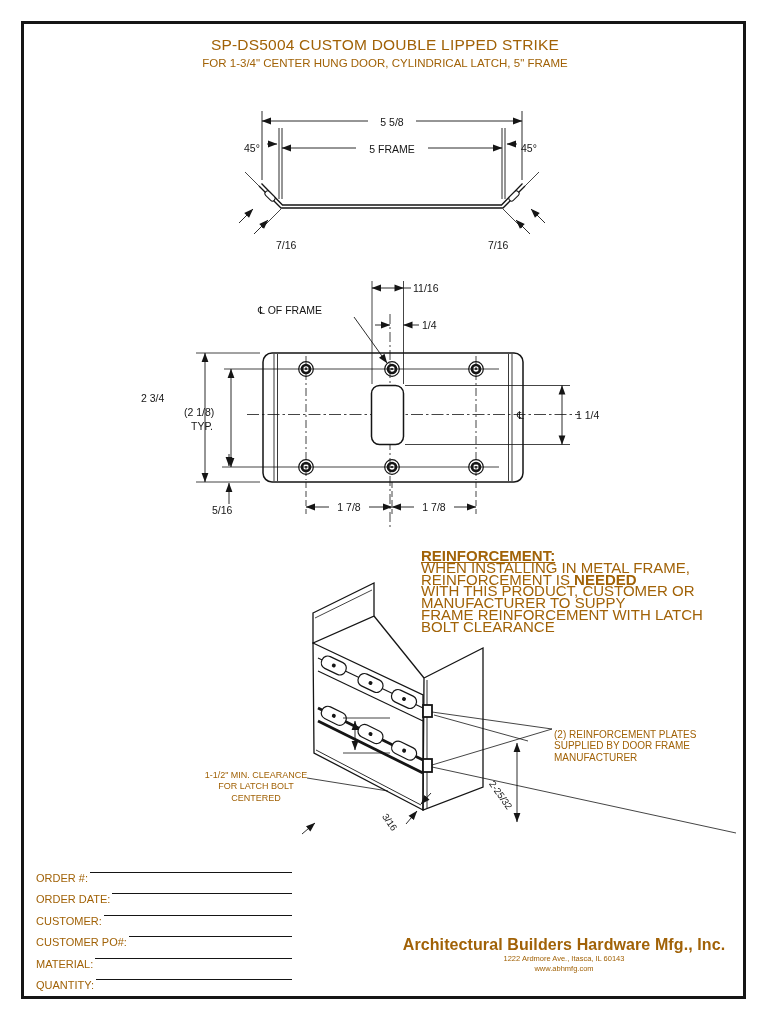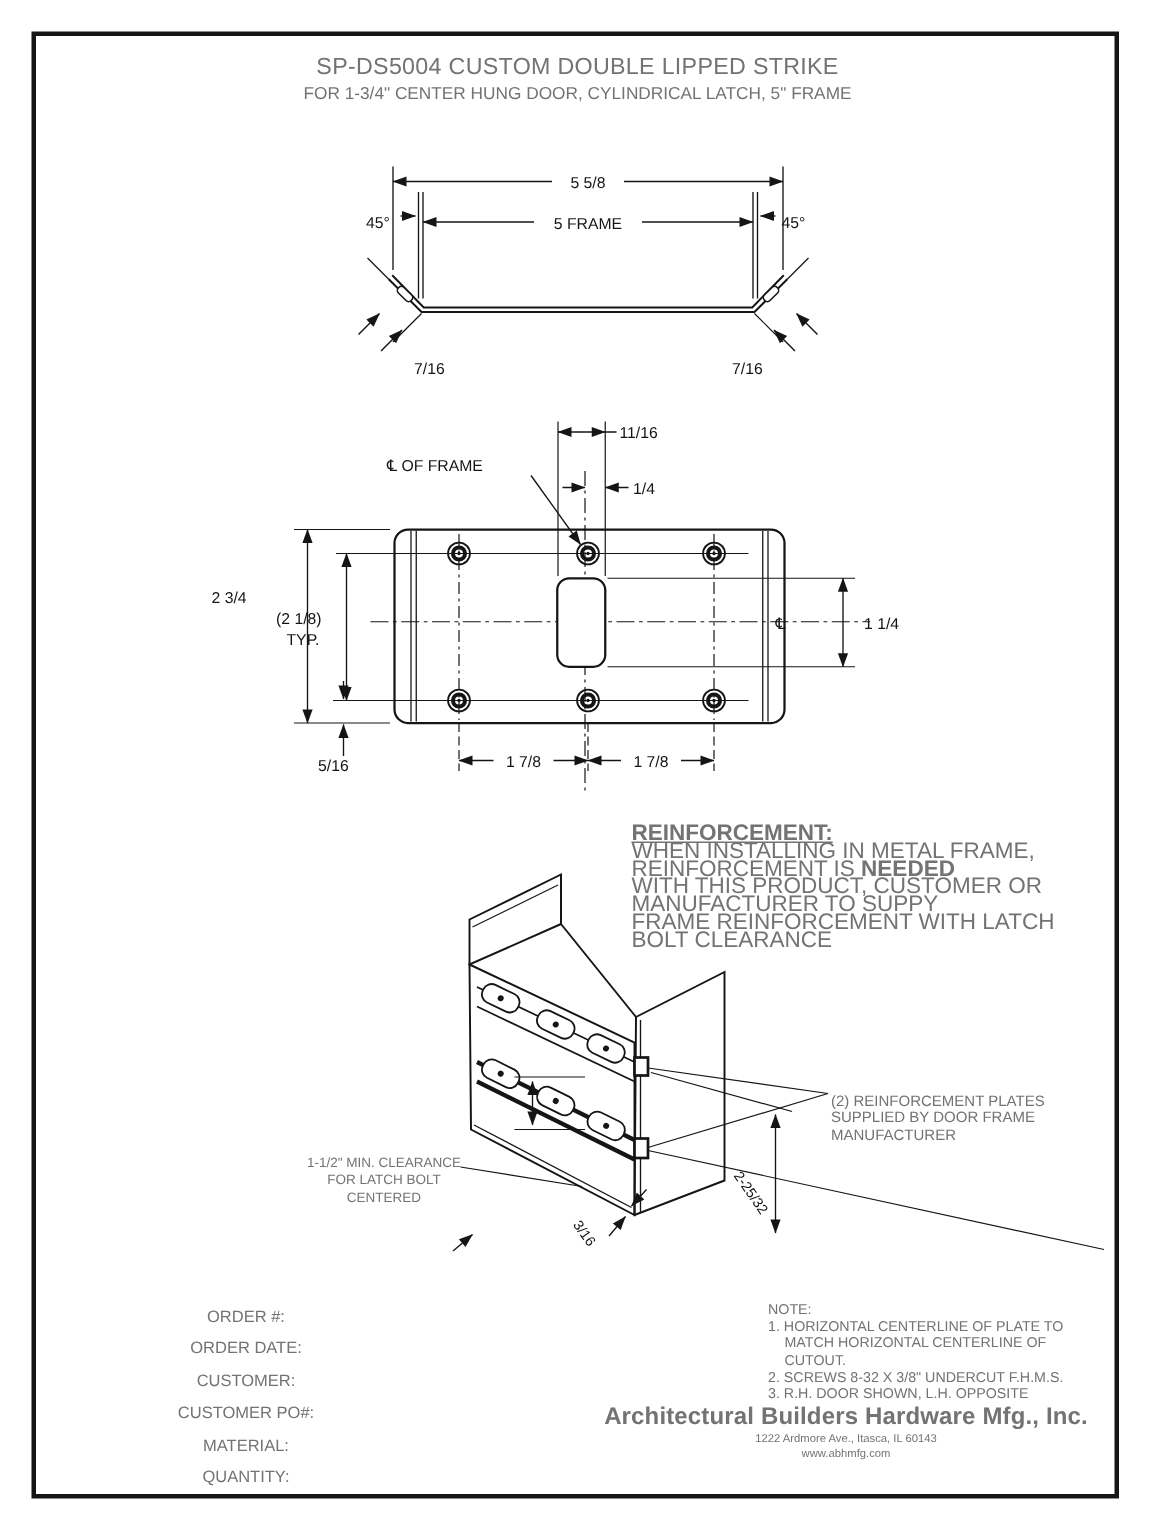--- a/index.html
+++ b/index.html
@@ -1,35 +1,35 @@
 <!DOCTYPE html>
 <html><head>
 <meta charset="utf-8">
 <style>
   html,body{margin:0;padding:0;background:#fff;}
   .page{position:relative;width:770px;height:1024px;background:#fff;overflow:hidden;
-        font-family:"Liberation Sans","DejaVu Sans",sans-serif;color:#737373;text-decoration:underline;}
+        font-family:"Liberation Sans","DejaVu Sans",sans-serif;color:#a16207;text-decoration:underline;}
   .frame{position:absolute;left:21px;top:21px;width:725px;height:978px;
          border:3px solid #151515;box-sizing:border-box;}
   .title-block{position:absolute;left:0;top:36px;width:770px;text-align:center;}
   .title-1{font-size:15.5px;letter-spacing:.2px;}
   .title-2{font-size:11.5px;margin-top:3px;}
   svg{position:absolute;}
   svg text{font-family:"Liberation Sans","DejaVu Sans",sans-serif;font-size:10.5px;fill:#151515;}
   #sec-svg{left:222px;top:108px;}
   #plate-svg{left:128px;top:268px;}
   #iso-svg{left:178px;top:575px;}
   .rf-note{position:absolute;left:421px;top:550px;width:308px;font-size:15px;line-height:11.8px;}
   .rf-head{font-weight:bold;text-decoration:underline;}
   .b{font-weight:bold;}
   .iso-label{position:absolute;font-size:10px;line-height:11.4px;}
   #clearance-label{left:199px;top:770px;width:114px;text-align:center;font-size:9px;}
   #plates-label{left:554px;top:729px;width:150px;text-align:left;}
   .order-form{position:absolute;left:36px;top:872px;width:256px;}
-  .of-row{display:flex;height:21.4px;align-items:center;font-size:11px;flex-direction:column;}
+  .of-row{display:flex;height:21.4px;align-items:flex-start;font-size:11px;}
   .of-label{white-space:nowrap;padding-bottom:1px;}
   .of-blank{flex:1;border-bottom:1.3px solid #151515;margin-bottom:2px;margin-left:2px;}
   .cutout-label{position:absolute;left:343px;top:881px;width:114px;text-align:center;
                 font-size:11.5px;font-weight:bold;line-height:16.5px;}
   .cutout-label div{text-decoration:underline;}
   .notes{position:absolute;left:512px;top:868px;width:225px;font-size:9.5px;line-height:11.2px;}
   .note-indent{padding-left:11px;}
   .company{position:absolute;left:386px;top:936px;width:356px;text-align:center;}
   .co-name{font-size:16px;font-weight:bold;letter-spacing:.1px;}
   .co-line{font-size:7.5px;line-height:9.6px;}
@@ -306,26 +306,19 @@
       <span class="of-label">MATERIAL:</span>
       <span class="of-blank"></span>
     </div>
     <div class="of-row">
       <span class="of-label">QUANTITY:</span>
       <span class="of-blank"></span>
     </div>
   </div>
 
 
-  <div class="notes">
-    <div>NOTE:</div>
-    <div>1. HORIZONTAL CENTERLINE OF PLATE TO</div>
-    <div class="note-indent">MATCH HORIZONTAL CENTERLINE OF CUTOUT.</div>
-    <div>2. SCREWS 8-32 X 3/8" UNDERCUT F.H.M.S.</div>
-    <div>3. R.H. DOOR SHOWN, L.H. OPPOSITE</div>
-  </div>
 
   <div class="company">
     <div class="co-name">Architectural Builders Hardware Mfg., Inc.</div>
     <div class="co-line">1222 Ardmore Ave., Itasca, IL 60143</div>
     <div class="co-line">www.abhmfg.com</div>
   </div>
 </div>
 
 </body></html>

